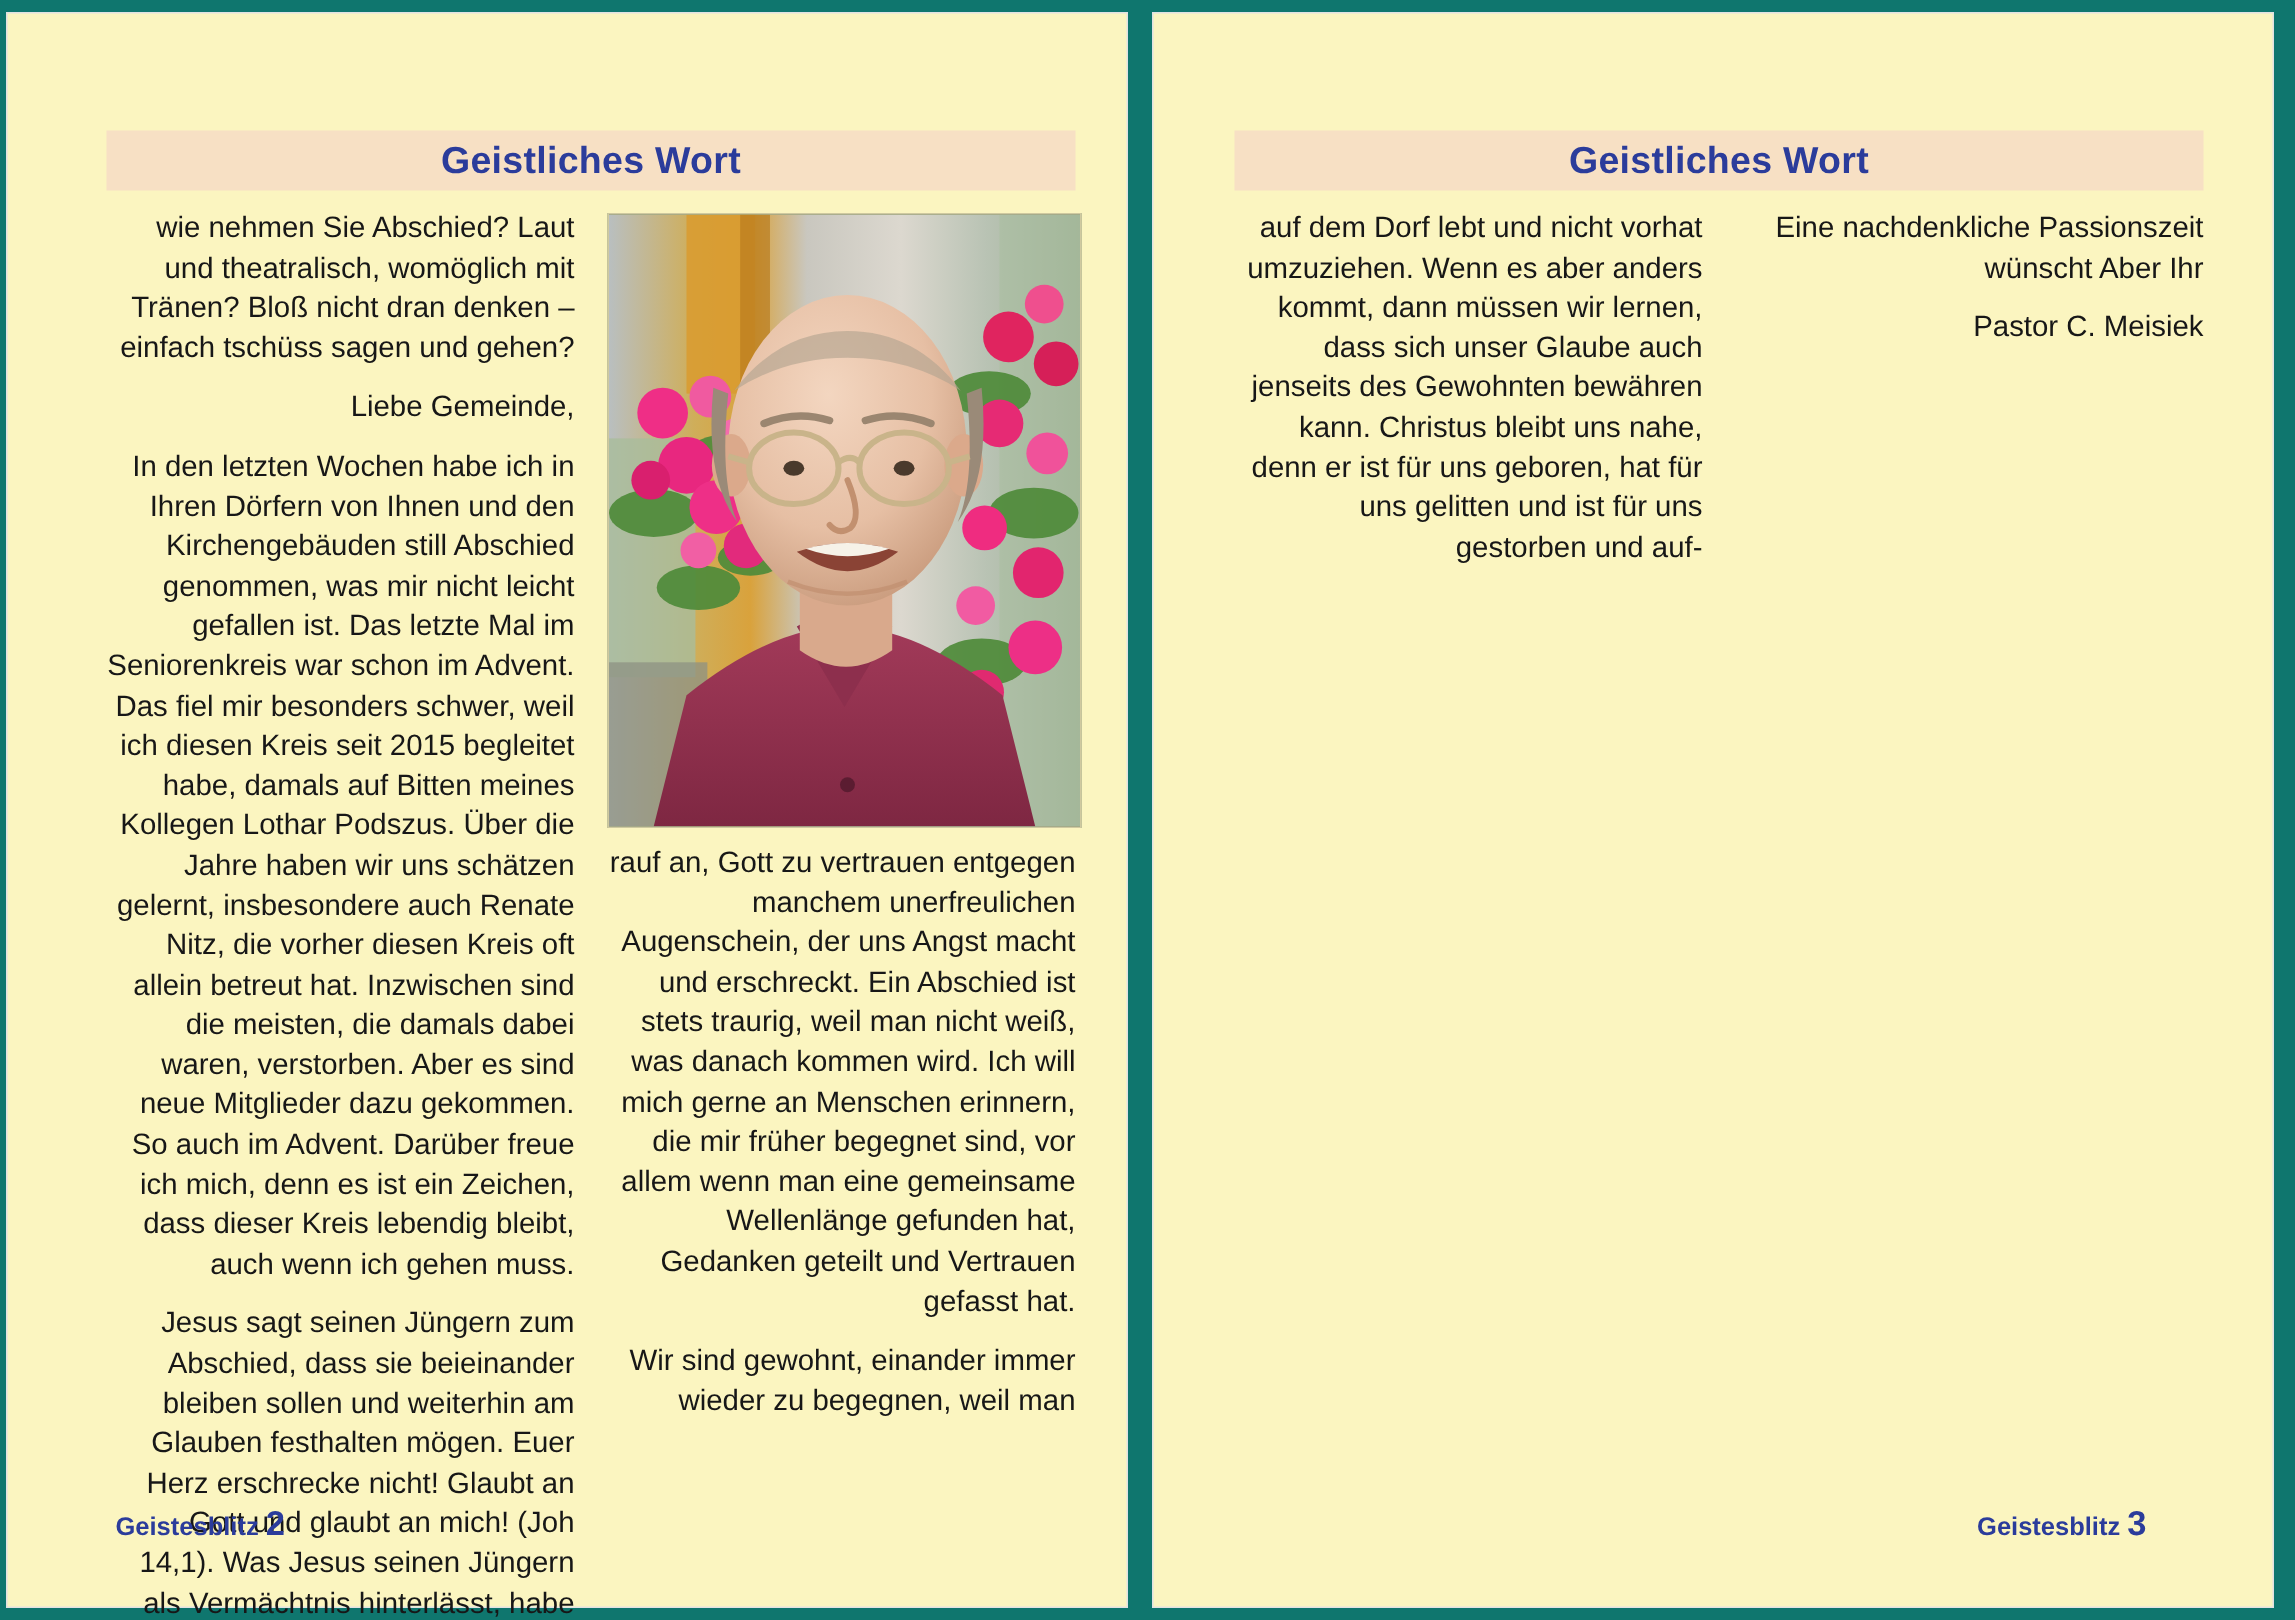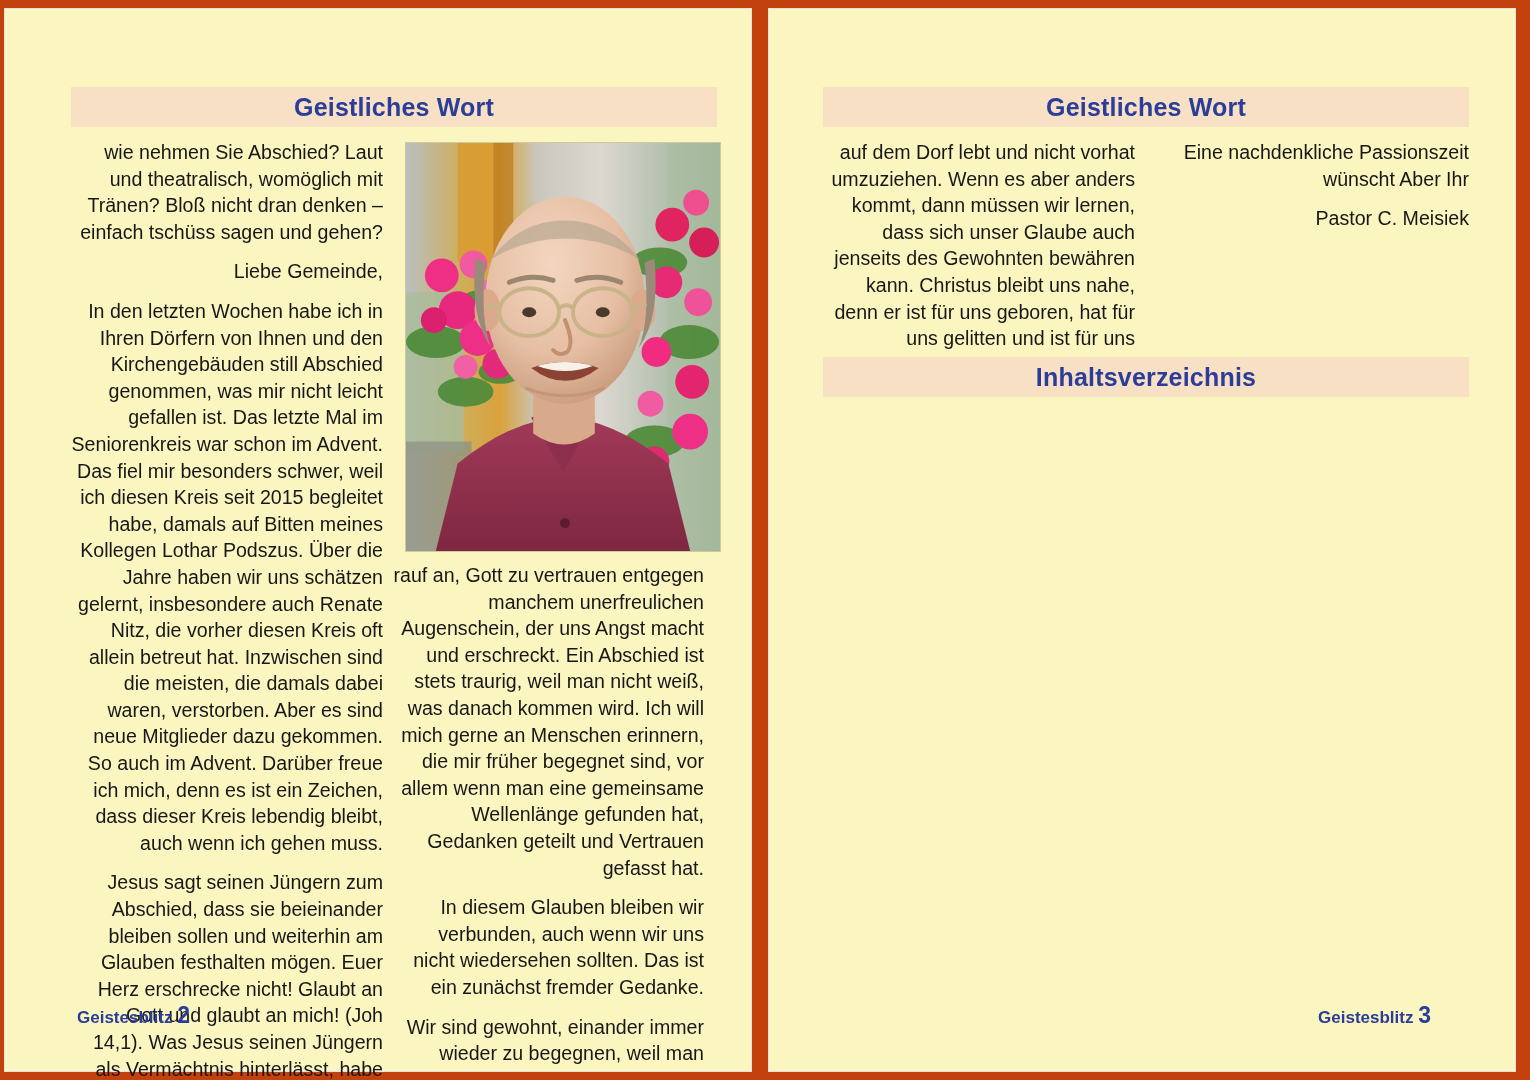--- a/index.html
+++ b/index.html
@@ -5,21 +5,21 @@
   * { box-sizing: border-box; }
   html, body {
     margin: 0; padding: 0;
     width: 1530px; height: 1080px;
     background: #ffffff;
     font-family: "Liberation Sans", sans-serif;
   }
   #spread {
     position: relative;
     width: 1530px; height: 1080px;
-    background: #c2410c;
+    background: #0f766e;
     overflow: hidden;
   }
 
   
   .page {
     position: absolute;
     top: 8px;
     width: 748px;
     height: 1064px;
     background: #fbf5c0;
@@ -200,23 +200,22 @@
         </svg>
       </div>
 
       <div class="col" style="left:66px; top:130px; width:312px;">
         <p>wie nehmen Sie Abschied? Laut und theatralisch, womöglich mit Tränen? Bloß nicht dran denken – einfach tschüss sagen und gehen?</p>
         <p>Liebe Gemeinde,</p>
         <p>In den letzten Wochen habe ich in Ihren Dörfern von Ihnen und den Kirchengebäuden still Abschied genommen, was mir nicht leicht gefallen ist. Das letzte Mal im Seniorenkreis war schon im Advent. Das fiel mir besonders schwer, weil ich diesen Kreis seit 2015 begleitet habe, damals auf Bitten meines Kollegen Lothar Podszus. Über die Jahre haben wir uns schätzen gelernt, insbesondere auch Renate Nitz, die vorher diesen Kreis oft allein betreut hat. Inzwischen sind die meisten, die damals dabei waren, verstorben. Aber es sind neue Mitglieder dazu gekommen. So auch im Advent. Darüber freue ich mich, denn es ist ein Zeichen, dass dieser Kreis lebendig bleibt, auch wenn ich gehen muss.</p>
         <p class="indent">Jesus sagt seinen Jüngern zum Abschied, dass sie beieinander bleiben sollen und weiterhin am Glauben festhalten mögen. Euer Herz erschrecke nicht! Glaubt an Gott und glaubt an mich! (Joh 14,1). Was Jesus seinen Jüngern als Vermächtnis hinterlässt, habe ich in Gesprächen, Andachten und Gottesdiensten auch Ihnen sagen wollen. Es kommt da-</p>
       </div>
 
-      <div class="col" style="left:387px; top:553px; width:312px;">
+      <div class="col" style="left:400px; top:553px; width:312px;">
         <p>rauf an, Gott zu vertrauen entgegen manchem unerfreulichen Augenschein, der uns Angst macht und erschreckt. Ein Abschied ist stets traurig, weil man nicht weiß, was danach kommen wird. Ich will mich gerne an Menschen erinnern, die mir früher begegnet sind, vor allem wenn man eine gemeinsame Wellenlänge gefunden hat, Gedanken geteilt und Vertrauen gefasst hat.</p>
-        <p class="indent">In diesem Glauben bleiben wir verbunden, auch wenn wir uns nicht wiedersehen sollten. Das ist ein zunächst fremder Gedanke.</p>
         <p class="indent nomargin">Wir sind gewohnt, einander immer wieder zu begegnen, weil man</p>
       </div>
 
       <div class="footer left">
         <span>Geistesblitz</span>
         <span class="num">2</span>
       </div>
     </div>
   </div>
 
@@ -229,23 +228,20 @@
 
       <div class="col" style="left:54px; top:130px; width:312px;">
         <p class="nomargin">auf dem Dorf lebt und nicht vorhat umzuziehen. Wenn es aber anders kommt, dann müssen wir lernen, dass sich unser Glaube auch jenseits des Gewohnten bewähren kann. Christus bleibt uns nahe, denn er ist für uns geboren, hat für uns gelitten und ist für uns gestorben und auf-</p>
       </div>
 
       <div class="col" style="left:388px; top:130px; width:312px;">
         <p class="indent">Eine nachdenkliche Passionszeit wünscht Aber Ihr</p>
         <p class="sig nomargin">Pastor C. Meisiek</p>
       </div>
 
-      <div class="band" style="left:54px; top:348px; width:646px; height:40px;">
-        <span class="band-title">Inhaltsverzeichnis</span>
-      </div>
 
       <div class="footer right">
         <span>Geistesblitz</span>
         <span class="num">3</span>
       </div>
     </div>
   </div>
 </div>
 
 </body></html>

